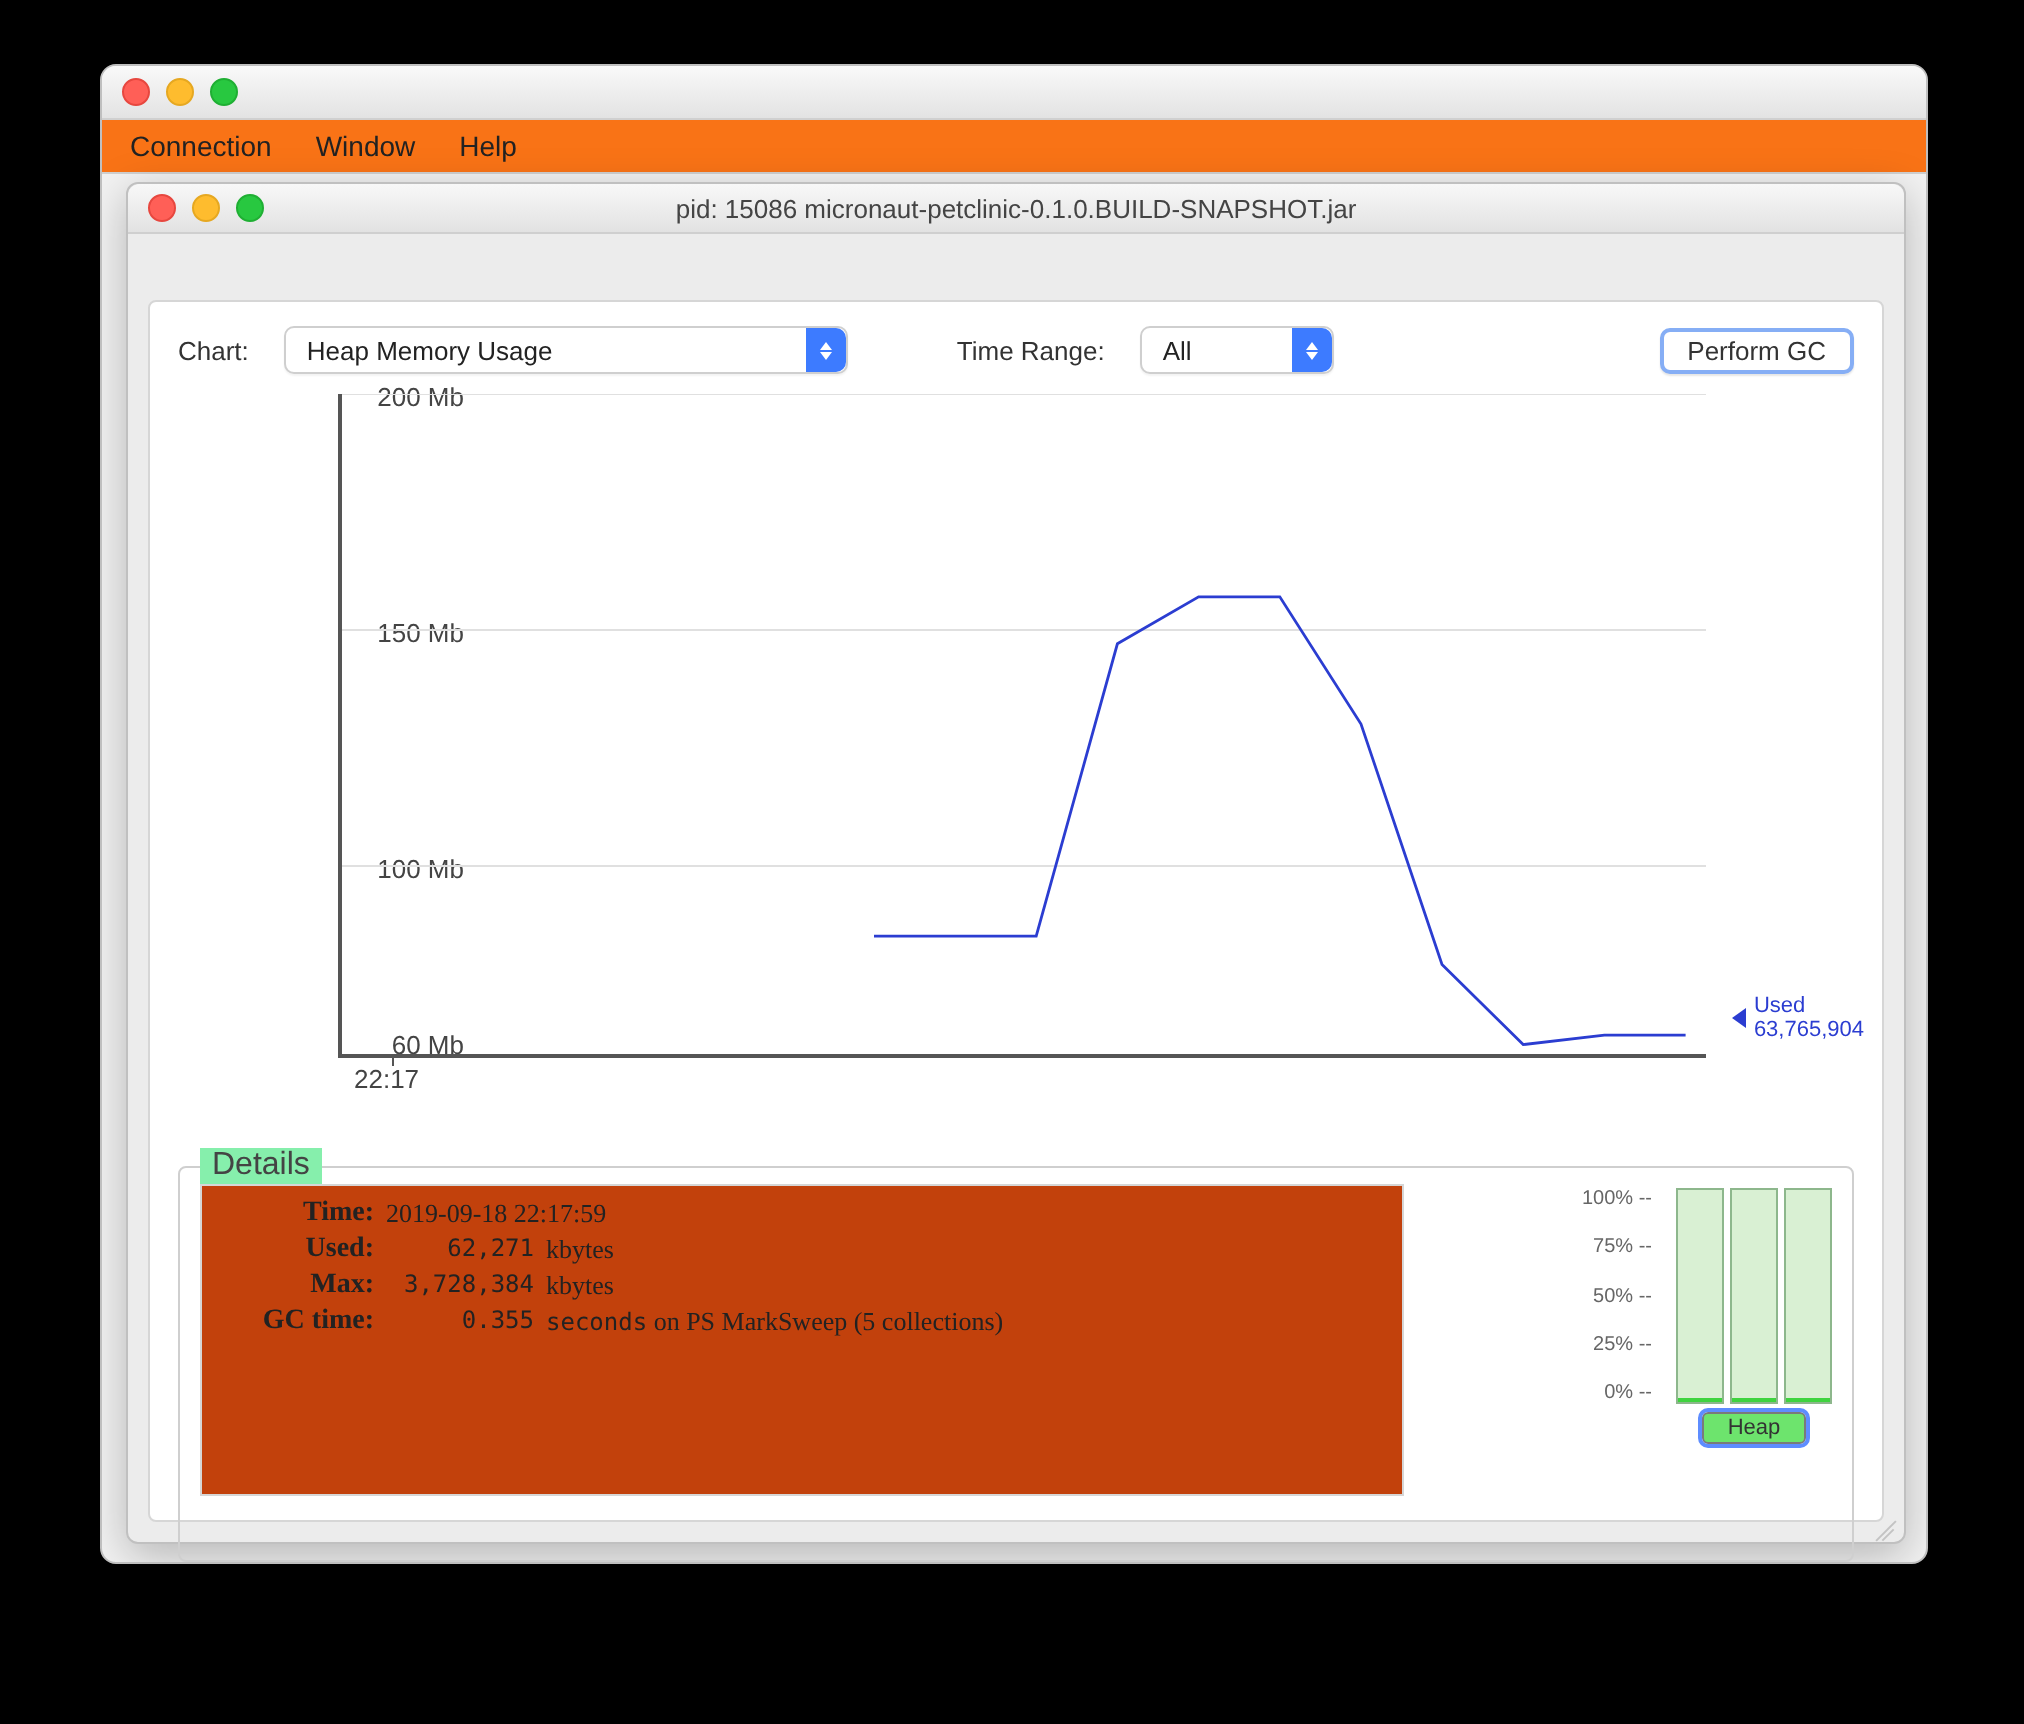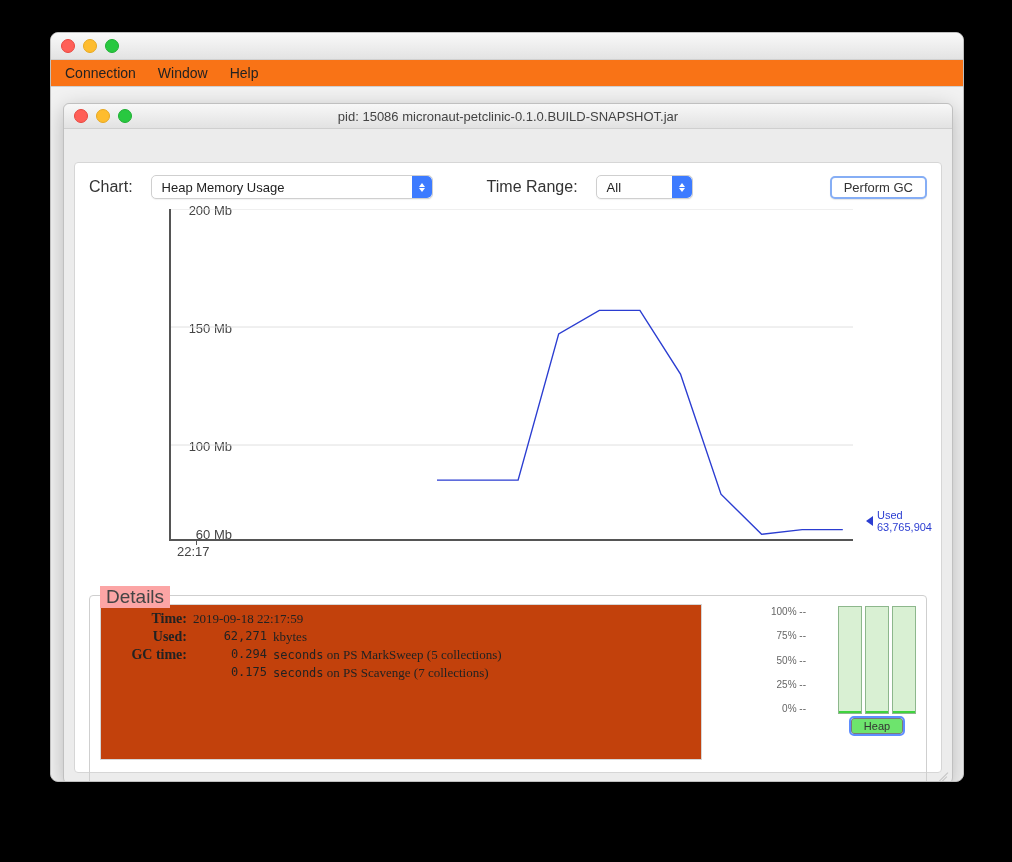--- a/index.html
+++ b/index.html
@@ -7,60 +7,60 @@
   .outer-window{position:absolute;left:50px;top:32px;width:912px;height:748px;background:#f2f2f2;border:1px solid #bfbfbf;border-radius:8px;box-shadow:0 8px 40px rgba(0,0,0,0.6);overflow:hidden;}
   .titlebar{height:26px;background:linear-gradient(#f9f9f9,#e3e3e3);display:flex;align-items:center;border-bottom:1px solid #d0d0d0;position:relative;}
   .traffic{display:flex;gap:8px;padding-left:10px;}
   .dot{width:12px;height:12px;border-radius:50%;}
   .dot.red{background:#ff5f57;border:1px solid #e7473f;}
   .dot.yel{background:#febc2e;border:1px solid #e6a821;}
   .dot.grn{background:#28c840;border:1px solid #1faf33;}
   .titlebar .title{position:absolute;left:0;right:0;text-align:center;font-size:13px;color:#555;}
   .menubar{height:26px;display:flex;align-items:center;gap:22px;padding:0 14px;border-bottom:1px solid #d0d0d0;background:#f97316;font-size:14px;}
   .menubar span{cursor:default;}
-  .inner-window{position:absolute;left:12px;top:58px;width:888px;height:679px;background:#ececec;border:1px solid #c0c0c0;border-radius:6px;box-shadow:0 6px 22px rgba(0,0,0,0.25);margin-top:12px;}
+  .inner-window{position:absolute;left:12px;top:58px;width:888px;height:679px;background:#ececec;border:1px solid #c0c0c0;border-radius:6px;box-shadow:0 6px 22px rgba(0,0,0,0.25);}
   .inner-title{height:24px;background:linear-gradient(#f8f8f8,#e2e2e2);display:flex;align-items:center;border-bottom:1px solid #cfcfcf;border-radius:6px 6px 0 0;position:relative;}
   .inner-title .title{position:absolute;left:0;right:0;text-align:center;font-size:13px;color:#444;}
   .tabrow{height:30px;display:flex;align-items:center;justify-content:center;background:linear-gradient(#fdfdfd,#ececec);border-bottom:1px solid #cacaca;position:relative;}
   .tabs{display:flex;border:1px solid #b5b5b5;border-radius:5px;overflow:hidden;height:20px;background:#fff;}
   .tabs .tab{padding:0 16px;line-height:20px;font-size:13px;border-right:1px solid #c7c7c7;cursor:default;}
   .tabs .tab:last-child{border-right:none;}
   .tabs .tab.active{background:#3a7aff;color:#fff;}
   .conn-icon{position:absolute;right:14px;top:6px;}
   .panel{position:absolute;left:10px;right:10px;top:58px;bottom:10px;background:#fff;border:1px solid #d6d6d6;border-radius:4px;padding:12px 14px;box-sizing:border-box;}
   .controls{display:flex;align-items:center;gap:18px;}
-  .label{font-size:16px;color:#333;}
+  .label{font-size:13px;color:#333;}
   .select{display:inline-flex;align-items:center;background:#fff;border:1px solid #cfcfcf;border-radius:5px;height:22px;box-shadow:0 1px 1px rgba(0,0,0,0.05);}
   .select .seltext{padding:0 10px;font-size:13px;}
   .select .selbtn{width:20px;height:22px;background:#3d7bff;border-radius:0 5px 5px 0;display:flex;flex-direction:column;align-items:center;justify-content:center;gap:1px;}
   .selbtn .tri{width:0;height:0;border-left:3px solid transparent;border-right:3px solid transparent;}
   .selbtn .tri.up{border-bottom:4px solid #fff;}
   .selbtn .tri.dn{border-top:4px solid #fff;}
   .btn{background:#fff;border:2px solid #86aef5;border-radius:5px;padding:2px 12px;font-size:13px;color:#333;box-shadow:0 1px 1px rgba(0,0,0,0.1);}
   .chart-area{position:relative;margin-top:10px;height:350px;}
   .chart{position:absolute;left:80px;right:0px;top:0;height:330px;}
   .plotbox{position:absolute;left:0;top:0;width:682px;height:330px;border-left:2px solid #555;border-bottom:2px solid #555;}
   .grid line{stroke:#e0e0e0;stroke-width:1;}
   .series{fill:none;stroke:#2b3dd1;stroke-width:1.4;}
   .yaxis-label{position:absolute;right:695px;font-size:13px;color:#444;text-align:right;width:60px;}
   .xtick-mark{position:absolute;bottom:-6px;width:1px;height:6px;background:#555;}
   .xaxis-label{position:absolute;top:335px;font-size:13px;color:#444;}
   .used-callout{position:absolute;right:-5px;top:300px;display:flex;align-items:center;gap:4px;color:#2b3dd1;font-size:11px;font-family:Helvetica,Arial,sans-serif;}
   .used-callout .arrow{width:0;height:0;border-top:5px solid transparent;border-bottom:5px solid transparent;border-right:7px solid #2b3dd1;}
   .details{margin-top:36px;border:1px solid #cfcfcf;border-radius:4px;padding:8px 10px 10px 10px;position:relative;height:178px;}
-  .details-title{position:absolute;top:-10px;left:10px;background:#fca5a5;padding:0 6px;font-size:19px;color:#444;}
+  .details-title{position:absolute;top:-10px;left:10px;background:#86efac;padding:0 6px;font-size:16px;color:#444;}
   .details-body{display:flex;height:100%;}
   .stats{flex:0 0 580px;border:1px solid #d6d6d6;padding:6px 10px;height:142px;font-size:13px;background:#c2410c;overflow:hidden;}
   .stats table{border-collapse:collapse;}
   .stats td{vertical-align:top;padding:0 4px 2px 0;white-space:nowrap;}
   .stats td.k{font-weight:bold;text-align:right;min-width:76px;font-family:"Times New Roman",serif;font-size:14px;}
   .stats td.v{font-family:Menlo,Monaco,monospace;font-size:12px;text-align:right;min-width:76px;}
   .stats td.u{font-family:"Times New Roman",serif;font-size:13px;padding-left:2px;}
   .bars-wrap{flex:1;display:flex;align-items:flex-start;justify-content:flex-end;padding-top:2px;}
-  .bars{display:flex;gap:28px;}
+  .bars{display:flex;gap:8px;}
   .yaxis-pct{display:flex;flex-direction:column;justify-content:space-between;height:108px;font-size:10px;color:#666;text-align:right;padding-right:4px;}
   .barset{display:flex;flex-direction:column;align-items:center;}
   .bar-row{display:flex;gap:3px;height:108px;align-items:flex-end;}
   .bar{width:24px;border:1px solid #8db78c;background:#d9f0d3;position:relative;box-sizing:border-box;}
   .bar .fill{position:absolute;left:0;right:0;bottom:0;background:#3fd33f;}
   .barlabel{margin-top:4px;border:1px solid #7a7a7a;background:#6de46d;border-radius:3px;padding:1px 12px;font-size:11px;color:#333;}
   .barlabel.sel{outline:2px solid #5e8dff;outline-offset:0;}
   .resize{position:absolute;right:2px;bottom:2px;width:14px;height:14px;opacity:.4;}
   .resize::before,.resize::after{content:"";position:absolute;background:#888;height:1px;transform:rotate(-45deg);}
   .resize::before{width:14px;left:0;top:10px;}
@@ -163,28 +163,28 @@
                     <tr>
                       <td class="k">Time:</td>
                     <td class="u" colspan="2" style="font-size:13px;">2019-09-18 22:17:59</td>
                     </tr>
                 <tr>
                       <td class="k">Used:</td>
                     <td class="v">62,271</td>
                     <td class="u">kbytes</td>
                     </tr>
                 <tr>
+                      <td class="k">Max:</td>
+                    <td class="v">3,728,384</td>
+                    <td class="u">kbytes</td>
+                    </tr>
+                <tr>
                       <td class="k">GC time:</td>
-                    <td class="v"><span class="mono">0.294</span></td>
+                    <td class="v"><span class="mono">0.355</span></td>
                     <td class="u"><span class="mono" style="font-weight:normal;">seconds</span><span> </span><span> on PS MarkSweep (5 collections)</span></td>
-                    </tr>
-                <tr>
-                      <td></td>
-                    <td class="v"><span class="mono">0.175</span></td>
-                    <td class="u"><span class="mono">seconds</span><span> on PS Scavenge (7 collections)</span></td>
                     </tr>
               </tbody>
                 </table>
             </div>
 
             <div class="bars-wrap">
               <div class="bars">
                 <div class="yaxis-pct">
                   <span>100% --</span>
                   <span>75% --</span>

